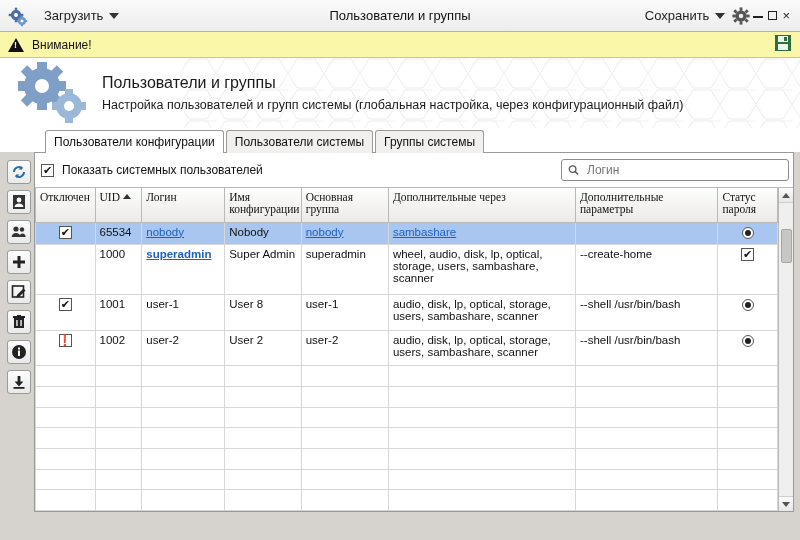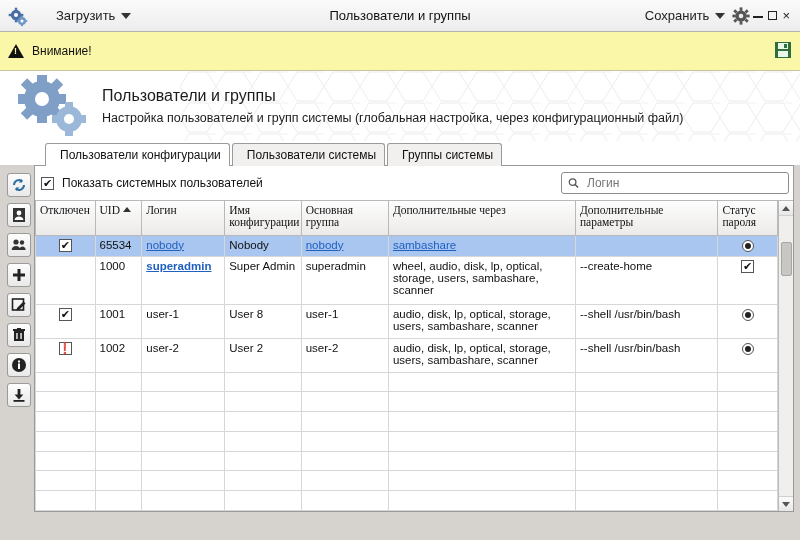--- a/index.html
+++ b/index.html
@@ -21,41 +21,41 @@
   
   .titlebar {
     height: 32px;
     background: linear-gradient(#fbfbfb, #ececec);
     border-bottom: 1px solid #b6b2ad;
     display: flex;
     align-items: center;
     padding: 0 4px;
     position: relative;
   }
-  .tb-left { display: flex; align-items: center; gap: 26px; padding-left: 4px; }
+  .tb-left { display: flex; align-items: center; gap: 14px; padding-left: 4px; }
   .tb-right { display: flex; align-items: center; gap: 3px; margin-left: auto; padding-right: 2px; }
   .menu-btn {
     display: flex; align-items: center; gap: 6px;
     font-size: 13px; color: #222; padding: 3px 4px; cursor: default;
   }
   .caret { width: 0; height: 0; border-left: 5px solid transparent; border-right: 5px solid transparent; border-top: 6px solid #333; }
   .title-center {
     position: absolute; left: 0; right: 0; text-align: center;
     font-size: 13px; color: #111; pointer-events: none;
   }
   .winbtns { display: flex; align-items: center; gap: 5px; font-size: 13px; color: #222; padding-right: 4px; }
   .winbtns span { cursor: default; line-height: 10px; }
   .sq { display:inline-block; width: 9px; height: 9px; border: 1.5px solid #222; }
   .mini { display:inline-block; width: 10px; height: 2px; background: #222; vertical-align: 2px;}
   
   .gear { position: relative; width: 18px; height: 18px; }
   .gear svg { display: block; }
   
   .warnbar {
-    height: 39px;
+    height: 26px;
     background: #fbf7a8;
     border-bottom: 1px solid #c9c49a;
     display: flex; align-items: center;
     padding: 0 8px; gap: 8px;
     position: relative;
   }
   .warnbar .wtext { font-size: 12px; color: #111; }
   .tri {
     width: 0; height: 0;
     border-left: 8px solid transparent; border-right: 8px solid transparent;
@@ -88,21 +88,21 @@
     padding-left: 45px;
     display: flex; align-items: flex-end;
     height: 24px;
     position: relative;
     z-index: 3;
   }
   .tab {
     border: 1px solid #9a9a9a;
     border-bottom: none;
     background: #fff;
-    padding: 4px 8px 4px 14px;
+    padding: 4px 8px 4px 8px;
     font-size: 12px;
     margin-right: 2px;
     border-radius: 3px 3px 0 0;
     color: #111;
     cursor: default;
     position: relative;
     top: 1px;
   }
   .tab.active { background: #fff; font-weight: normal; z-index: 4;}
   .tab.inactive { background: #f2f0ee; }

